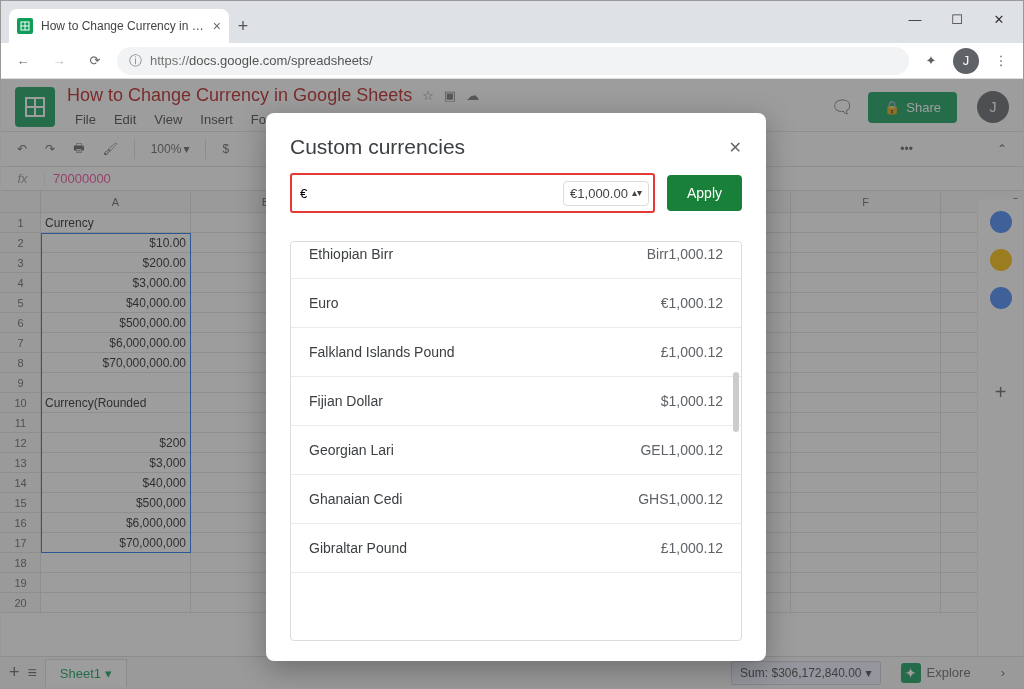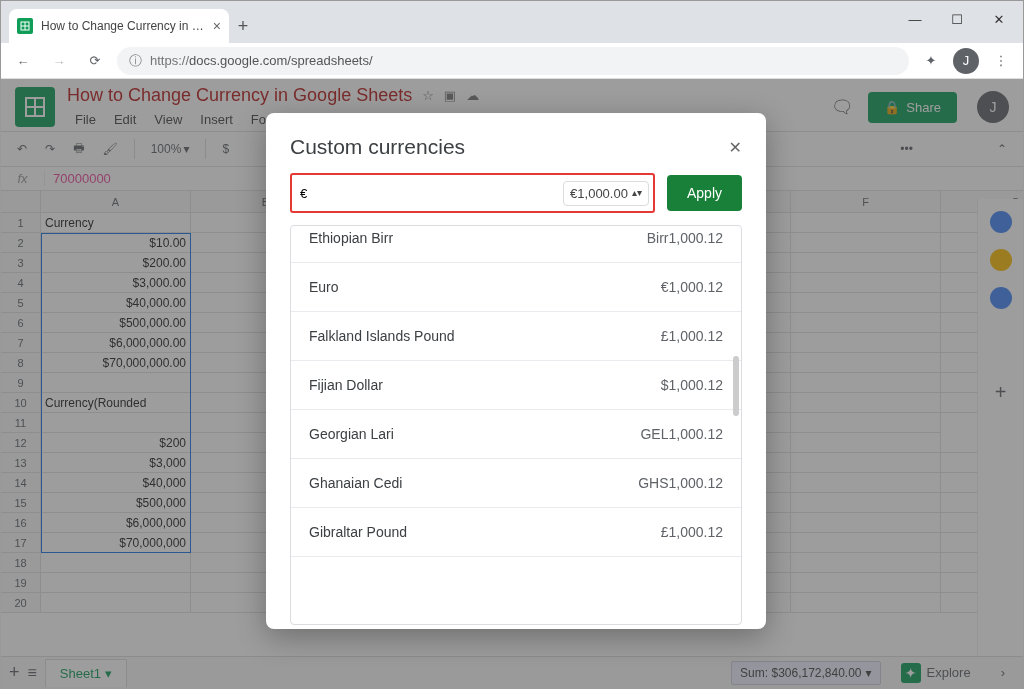--- a/index.html
+++ b/index.html
@@ -61,21 +61,21 @@
   
   .dialog { position:absolute; left:265px; top:112px; width:500px; background:#fff; border-radius:8px; box-shadow:0 8px 30px rgba(0,0,0,0.3); padding:22px 0 4px 0; z-index:50; }
   .dlg-title-row { display:flex; align-items:center; padding:0 24px 14px 24px; }
   .dlg-title { font-size:21px; color:#3c4043; flex:1; }
   .dlg-close { color:#666; font-size:16px; }
   .dlg-input-row { display:flex; align-items:center; gap:12px; padding:0 24px 12px 24px; }
   .dlg-input-wrap { border:2px solid #e53935; border-radius:3px; flex:1; display:flex; align-items:center; padding:4px 4px 4px 8px; height:40px; }
   .dlg-inp { border:none; outline:none; font-size:13px; flex:1; }
   .fmt-sel { border:1px solid #dadce0; border-radius:4px; padding:4px 6px; font-size:13px; color:#444; display:flex; align-items:center; gap:4px; }
   .apply-btn { background:#188038; color:#fff; border-radius:4px; padding:10px 20px; font-weight:500; font-size:14px; }
-  .dlg-list { border:1px solid #dadce0; border-radius:4px; margin:0 24px; height:400px; overflow:hidden; position:relative; }
+  .dlg-list { border:1px solid #dadce0; border-radius:4px; margin:16px 24px; height:400px; overflow:hidden; position:relative; }
   .dlg-item { display:flex; padding:16px 18px; border-bottom:1px solid #e8eaed; font-size:14px; color:#3c4043; }
   .dlg-item.cut { padding-top:4px; }
   .dlg-item .name { flex:1; }
   .dlg-item .sample { color:#5f6368; }
   .dlg-scroll { position:absolute; right:2px; top:130px; width:6px; height:60px; background:#ccc; border-radius:3px; }
 </style>
 </head>
 <body>
 
 <div class="browser-chrome">

